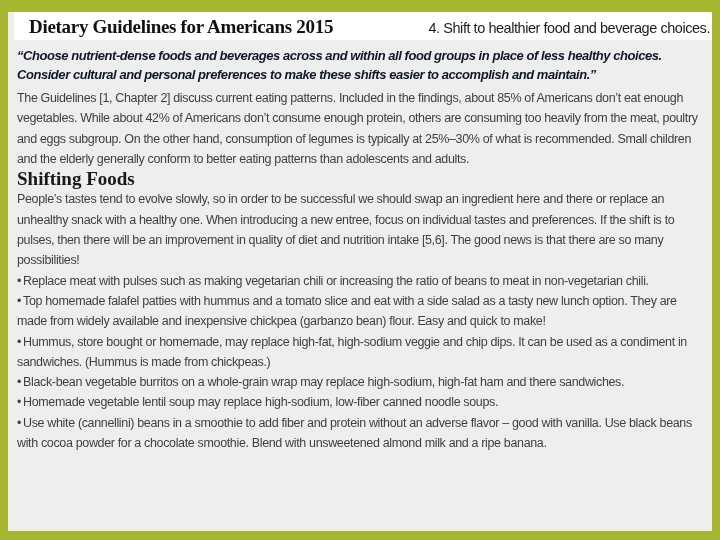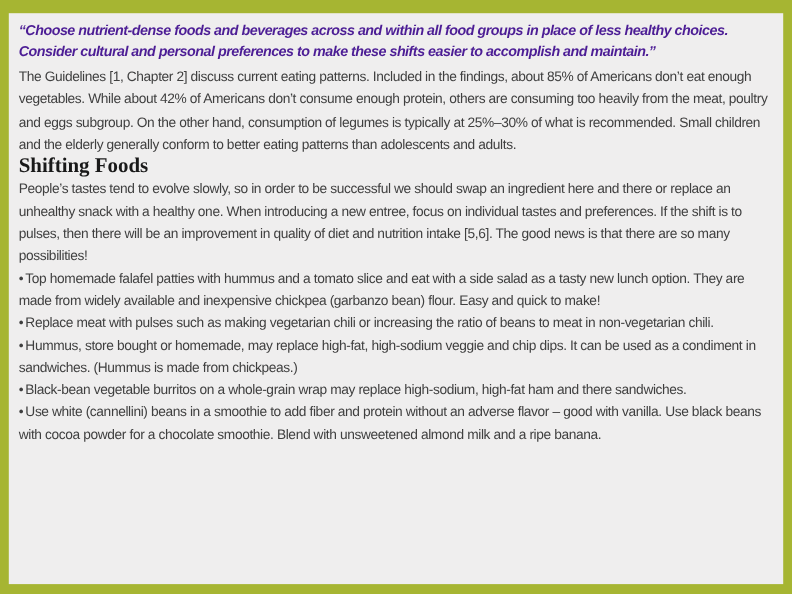--- a/index.html
+++ b/index.html
@@ -22,58 +22,63 @@
     font-family:"Liberation Serif",serif;font-weight:700;
     font-size:19px;letter-spacing:-0.3px;color:#111111;
   }
   .section-heading{
     font-size:14.5px;letter-spacing:-0.45px;color:#1c1c1c;font-weight:400;
   }
   .quote{
     padding:6px 10px 1px 9px;
     font-weight:700;font-style:italic;
     font-size:13px;letter-spacing:-0.45px;line-height:19px;
-    color:#4c1d95;
+    color:#0f172a;
   }
   .doc-body{
     padding:3px 6px 0 9px;
     font-size:12.5px;letter-spacing:-0.35px;line-height:20.3px;
     color:#3f3f3f;
   }
   .para{margin:0;}
   .subhead{
     margin:0;font-family:"Liberation Serif",serif;font-weight:700;
     font-size:19px;letter-spacing:0;color:#191919;
   }
   .bullet-glyph{margin-right:2px;}
 </style>
 </head>
 <body>
 
 <div class="page">
   <div class="content">
 
+    <div class="title-bar">
+      <span class="doc-title">Dietary Guidelines for Americans 2015</span>
+      <span class="section-heading">4. Shift to healthier food and beverage choices.</span>
+    </div>
 
     <div class="quote">“Choose nutrient-dense foods and beverages across and within all food groups in place of less healthy choices. Consider cultural and personal preferences to make these shifts easier to accomplish and maintain.”</div>
 
     <div class="doc-body">
       <p class="para">The Guidelines [1, Chapter 2] discuss current eating patterns. Included in the findings, about 85% of Americans don’t eat enough vegetables. While about 42% of Americans don’t consume enough protein, others are consuming too heavily from the meat, poultry and eggs subgroup. On the other hand, consumption of legumes is typically at 25%–30% of what is recommended. Small children and the elderly generally conform to better eating patterns than adolescents and adults.</p>
 
       <p class="subhead">Shifting Foods</p>
 
       <p class="para">People’s tastes tend to evolve slowly, so in order to be successful we should swap an ingredient here and there or replace an unhealthy snack with a healthy one. When introducing a new entree, focus on individual tastes and preferences. If the shift is to pulses, then there will be an improvement in quality of diet and nutrition intake [5,6]. The good news is that there are so many possibilities!</p>
 
 
+      <p class="para"><span class="bullet-glyph">•</span><span>Replace meat with pulses such as making vegetarian chili or increasing the ratio of beans to meat in non-vegetarian chili.</span></p>
+
       <p class="para"><span class="bullet-glyph">•</span><span>Top homemade falafel patties with hummus and a tomato slice and eat with a side salad as a tasty new lunch option. They are made from widely available and inexpensive chickpea (garbanzo bean) flour. Easy and quick to make!</span></p>
-
-      <p class="para"><span class="bullet-glyph">•</span><span>Replace meat with pulses such as making vegetarian chili or increasing the ratio of beans to meat in non-vegetarian chili.</span></p>
 
       <p class="para"><span class="bullet-glyph">•</span><span>Hummus, store bought or homemade, may replace high-fat, high-sodium veggie and chip dips. It can be used as a condiment in sandwiches. (Hummus is made from chickpeas.)</span></p>
 
       <p class="para"><span class="bullet-glyph">•</span><span>Black-bean vegetable burritos on a whole-grain wrap may replace high-sodium, high-fat ham and there sandwiches.</span></p>
 
 
+      <p class="para"><span class="bullet-glyph">•</span><span>Homemade vegetable lentil soup may replace high-sodium, low-fiber canned noodle soups.</span></p>
 
       <p class="para"><span class="bullet-glyph">•</span><span>Use white (cannellini) beans in a smoothie to add fiber and protein without an adverse flavor – good with vanilla. Use black beans with cocoa powder for a chocolate smoothie. Blend with unsweetened almond milk and a ripe banana.</span></p>
     </div>
 
   </div>
 </div>
 
 </body></html>

